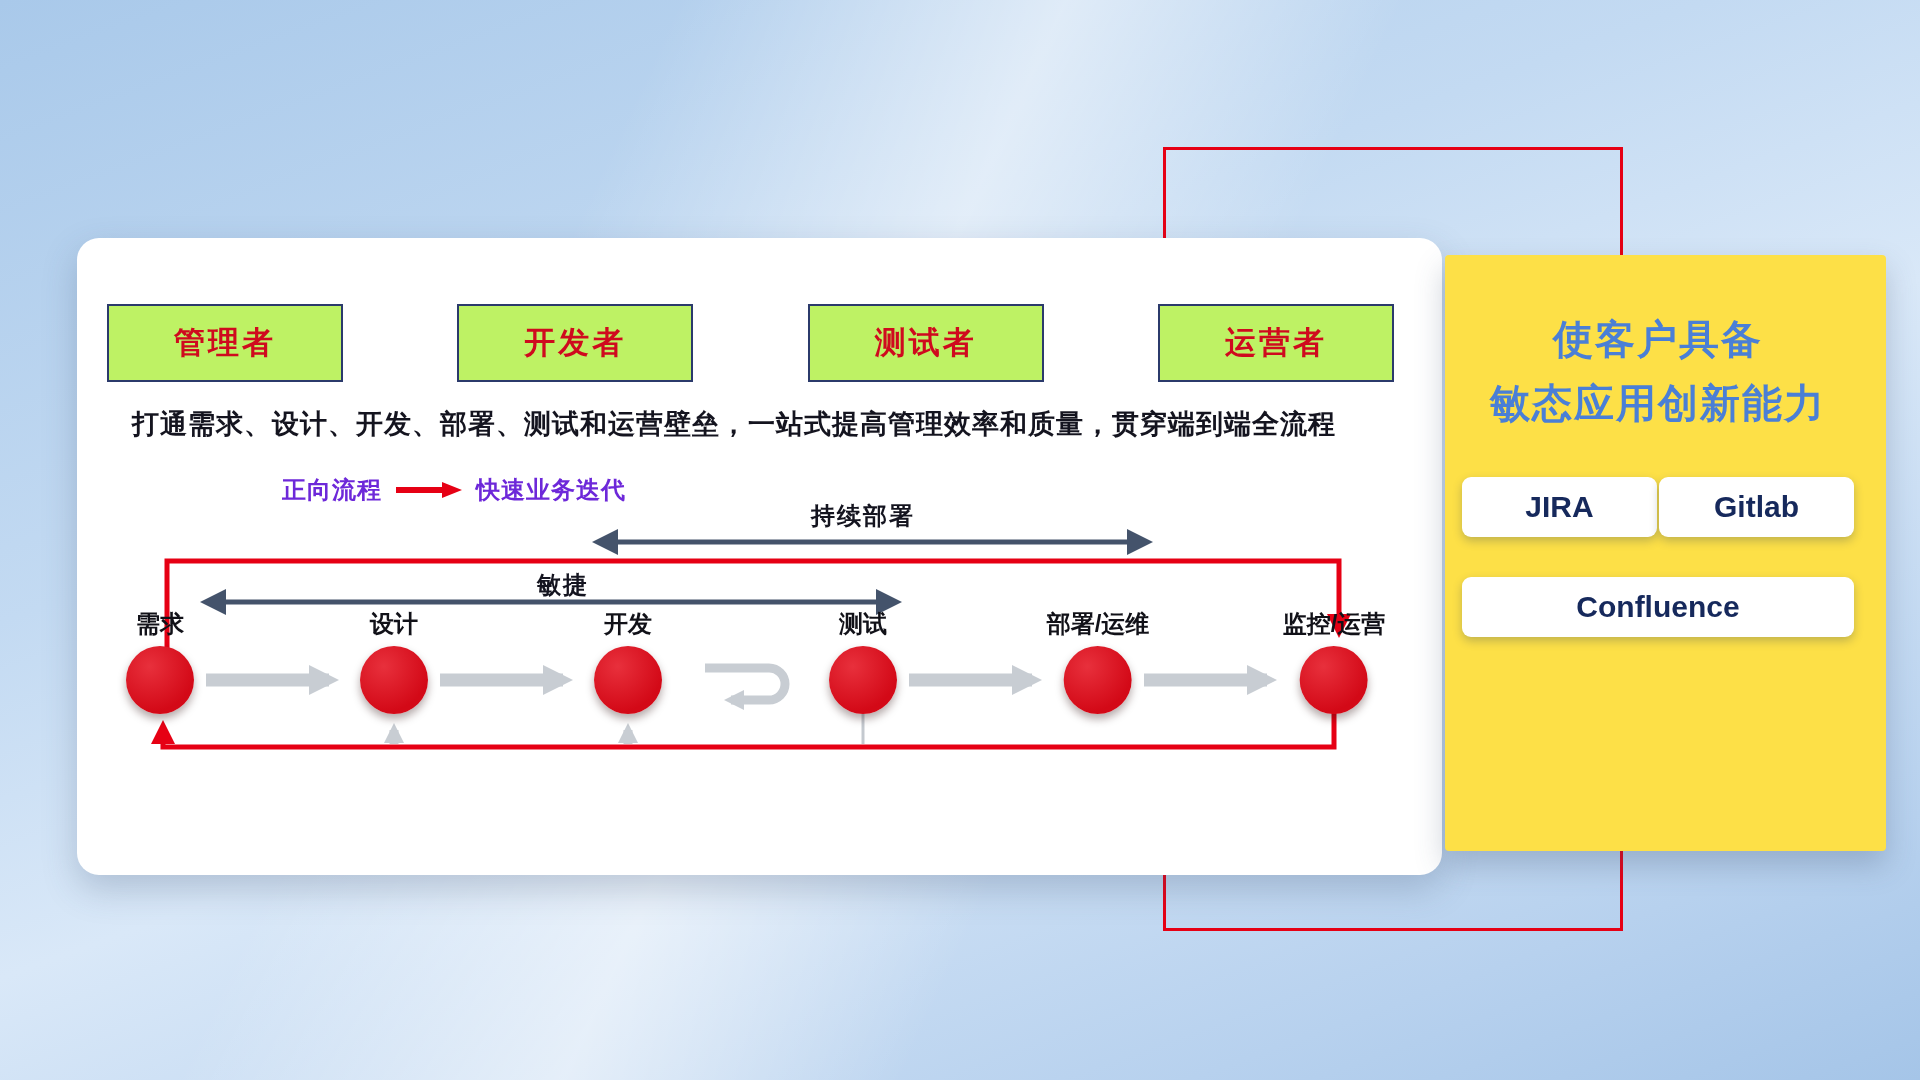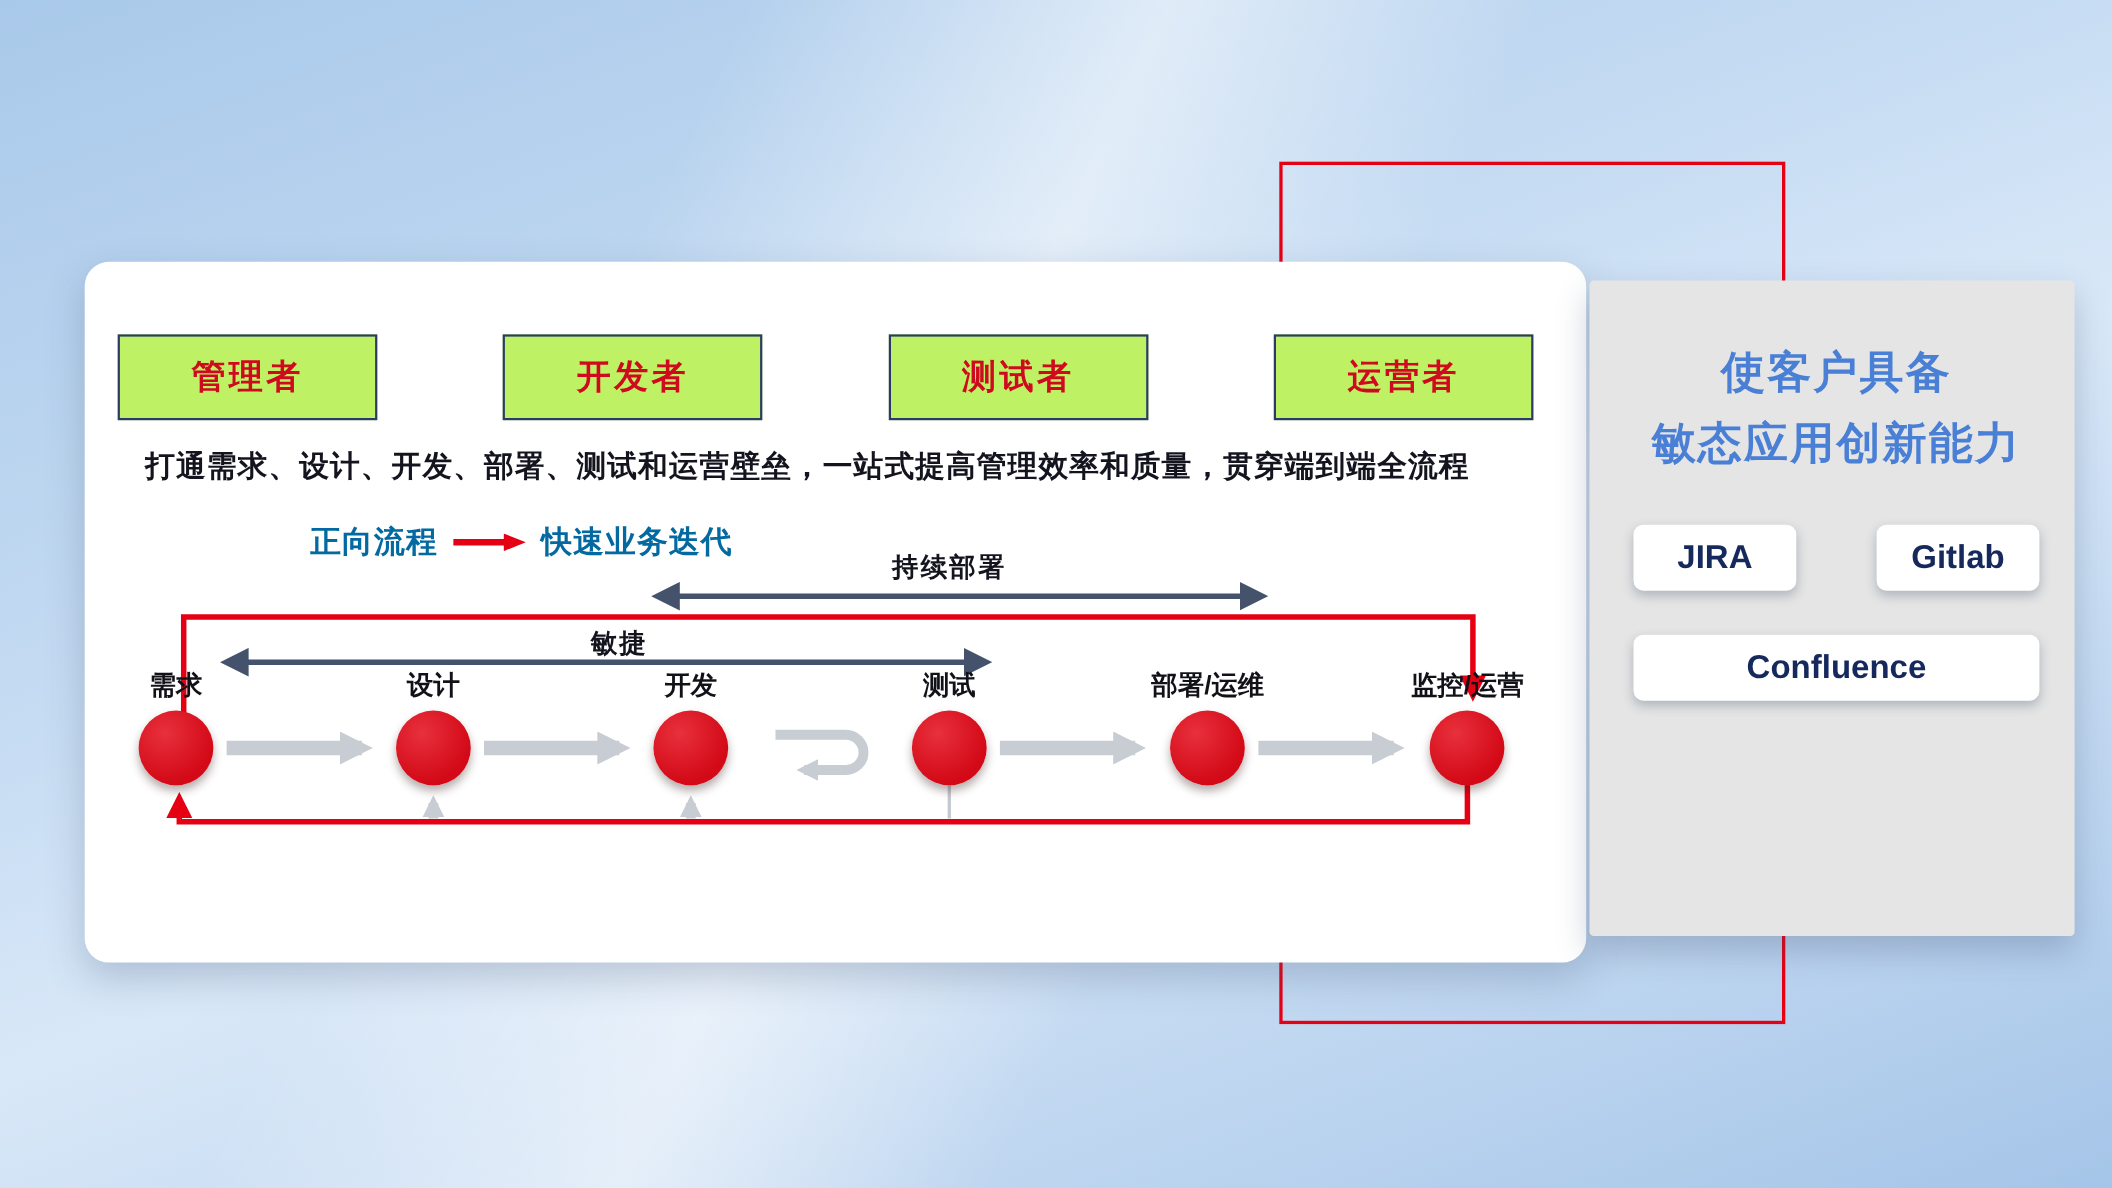--- a/index.html
+++ b/index.html
@@ -40,21 +40,21 @@
 
   .desc{
     position:absolute; left:55px; top:168px; white-space:nowrap;
     color:#14141f; font-size:27px; font-weight:bold; letter-spacing:1px;
   }
 
   .legend{ display:flex; align-items:center; gap:14px; position:absolute; }
   .legend-forward{ left:205px; top:236px; }
   .legend-feedback{ left:788px; top:562px; gap:18px; }
   .legend .lg-label, .legend .lg-value{
-    color:#0369a1; font-size:28px; font-weight:bold; letter-spacing:1px;
+    color:#6d28d9; font-size:24px; font-weight:bold; letter-spacing:1px;
   }
 
   .span-label{
     position:absolute; transform:translateX(-50%);
     color:#14141f; font-size:24px; font-weight:bold; letter-spacing:2px;
   }
   .span-label.deploy{ left:786px; top:262px; }
   .span-label.agile{ left:486px; top:331px; }
 
   .connectors{ position:absolute; left:0; top:0; width:1365px; height:637px; }
@@ -68,33 +68,33 @@
   }
   .stage-node .stage-dot{
     width:68px; height:68px; border-radius:50%;
     background:radial-gradient(circle at 35% 30%, #e8303c, #d30917 70%);
     box-shadow:0 5px 9px rgba(40,10,10,.35);
   }
 
   
   .side-panel{
     position:absolute; left:1445px; top:255px; width:441px; height:596px;
-    background:#e5e5e5; z-index:2; border-radius:4px;
+    background:#fde047; z-index:2; border-radius:4px;
     box-shadow:0 14px 30px rgba(60,80,110,.28);
-    padding:52px 32px 0 40px;
+    padding:52px 32px 0 17px;
   }
   .side-title{ text-align:center; color:#4a7fd6; font-weight:bold; font-size:40px; line-height:1.6; letter-spacing:2px; }
   .tools{ margin-top:42px; }
   .tool-row{ display:flex; justify-content:space-between; margin-bottom:40px; }
   .tool{
     background:#ffffff; border-radius:9px; height:60px;
     display:flex; align-items:center; justify-content:center;
     color:#16295c; font-size:30px; font-weight:bold;
     box-shadow:0 4px 10px rgba(40,60,90,.28);
-    width:148px;
+    width:195px;
   }
   .tool.wide{ width:100%; }
 </style>
 </head>
 <body>
 
 <div class="stage">
 
   <div class="red-frame"></div>
 

